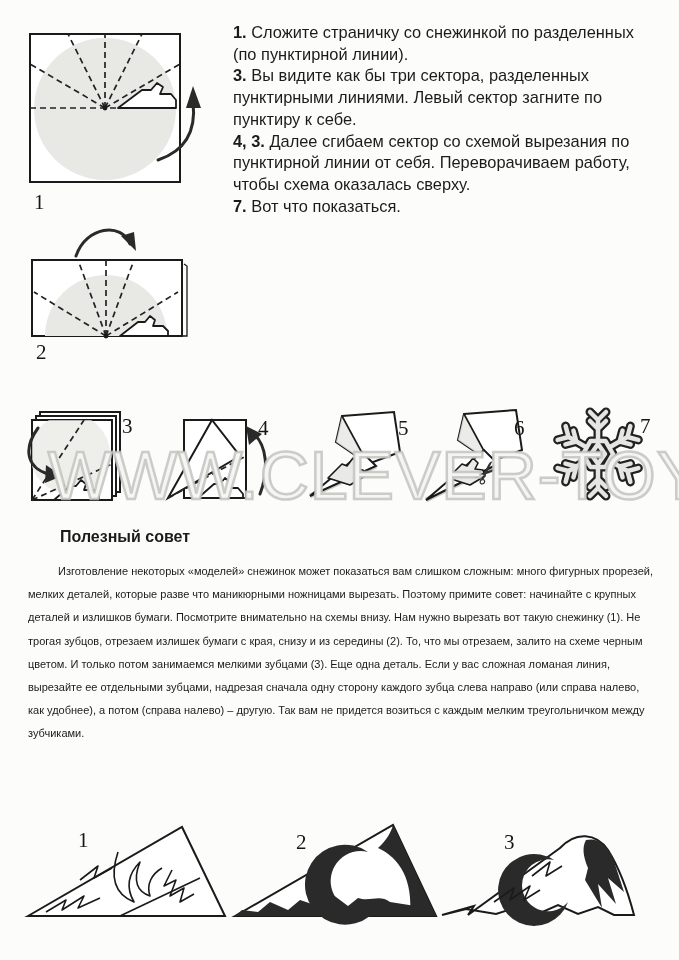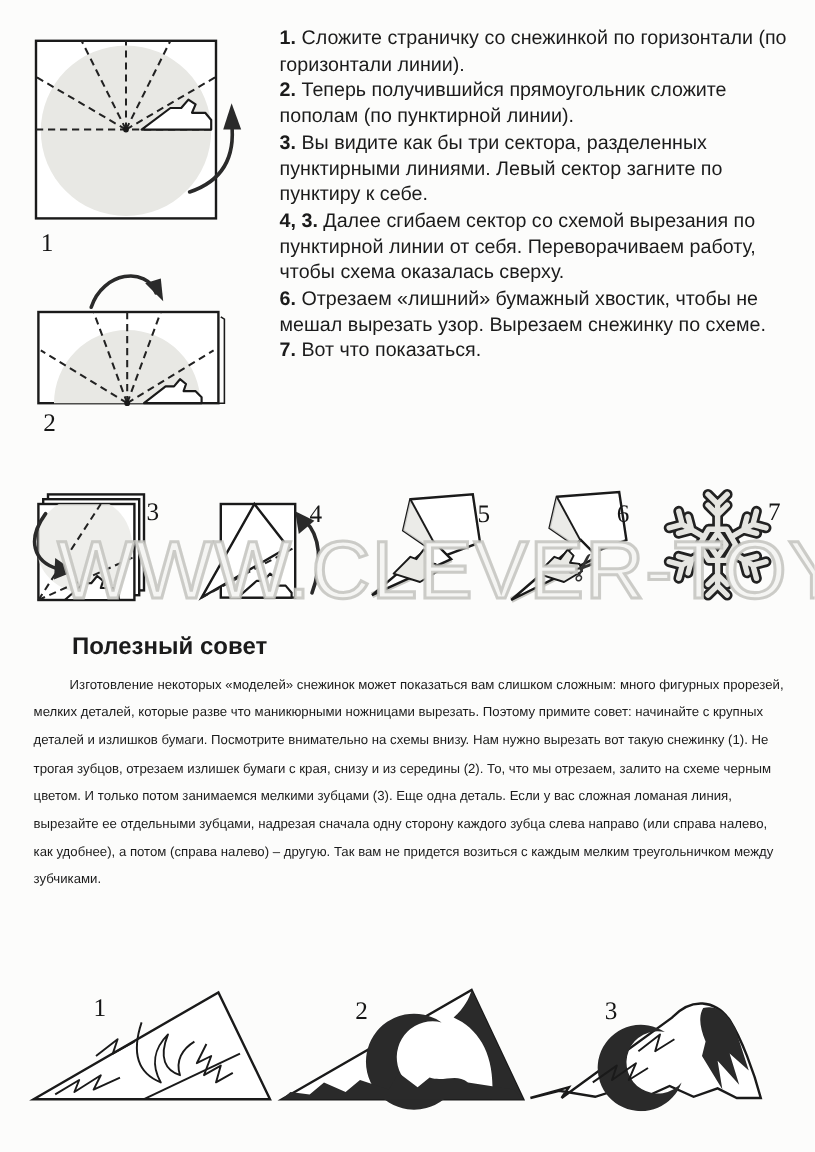--- a/index.html
+++ b/index.html
@@ -3,21 +3,21 @@
 <meta charset="utf-8">
 <style>
   html,body{margin:0;padding:0;background:#ffffff;}
   #page{position:relative;width:679px;height:960px;background:#fcfcfb;
         font-family:"Liberation Sans",sans-serif;color:#1b1b1b;overflow:hidden;}
   .abs{position:absolute;}
   .stepnum{font-family:"Liberation Serif","DejaVu Serif",serif;font-size:21px;color:#161616;}
   .title{font-size:19.5px;font-weight:700;letter-spacing:.2px;}
   .instr{margin:0;font-size:16.4px;line-height:21.7px;}
   .instr b{font-weight:700;}
-  .tiphead{font-size:20px;font-weight:700;}
+  .tiphead{font-size:16px;font-weight:700;}
   .tipbody{margin:0;font-size:11px;line-height:23.2px;text-indent:30px;}
   .wm{font-weight:400;font-size:68px;letter-spacing:1px;white-space:nowrap;
       color:rgba(255,255,255,.70);
       -webkit-text-stroke:2.5px rgba(192,192,188,.8);
       text-shadow:0 0 1px #dcdcd8;
       pointer-events:none;z-index:5;}
   svg{display:block;}
   .dash{stroke:#222;stroke-width:1.7;stroke-dasharray:6 4;fill:none;}
   .ink{stroke:#1a1a1a;fill:none;}
   .paper{fill:#ffffff;stroke:#1a1a1a;stroke-width:2;}
@@ -53,25 +53,23 @@
     <circle cx="81" cy="80" r="2.4" fill="#1a1a1a"></circle>
     <path class="schema" d="M 94,80 L 118,62 L 127,62 L 133,55 L 139,59 L 136,66 L 147,66 L 152,72 L 152,80 Z"></path>
     <g>
       <path class="arrow" d="M 134,132 C 164,122 172,100 169,74"></path>
       <polygon class="ah" points="162,80 169,58 177,80"></polygon>
     </g>
   </svg>
   <span class="abs stepnum" style="left:34px;top:190px">1</span>
 
   <div class="abs" style="left:233px;top:22px;width:428px">
-    <p class="instr"><b>1.</b> <span>Сложите страничку со снежинкой по горизонтали (по горизонтали линии).</span></p>
-    <p class="instr"><b>2.</b> <span>Теперь получившийся прямоугольник сложите пополам (по пунктирной линии).</span></p>
+    <p class="instr"><b>1.</b> <span>Сложите страничку со снежинкой по разделенных (по пунктирной линии).</span></p>
     <p class="instr"><b>3.</b> <span>Вы видите как бы три сектора, разделенных пунктирными линиями. Левый сектор загните по пунктиру к себе.</span></p>
     <p class="instr"><b>4, 3.</b> <span>Далее сгибаем сектор со схемой вырезания по пунктирной линии от себя. Переворачиваем работу, чтобы схема оказалась сверху.</span></p>
-    <p class="instr"><b>6.</b> <span>Отрезаем «лишний» бумажный хвостик, чтобы не мешал вырезать узор. Вырезаем снежинку по схеме.</span></p>
     <p class="instr"><b>7.</b> <span>Вот что показаться.</span></p>
   </div>
 
   <svg class="abs" style="left:24px;top:220px" width="192" height="132" viewBox="0 0 192 132">
     <g>
       <path class="arrow" d="M 52,36 C 62,6 98,2 106,24"></path>
       <polygon class="ah" points="97,16 112,31 110,12"></polygon>
     </g>
     <rect class="paper" x="8" y="40" width="150" height="76"></rect>
     <polyline class="ink" stroke-width="1.3" points="160,44 163,46 163,116 158,116"></polyline>

